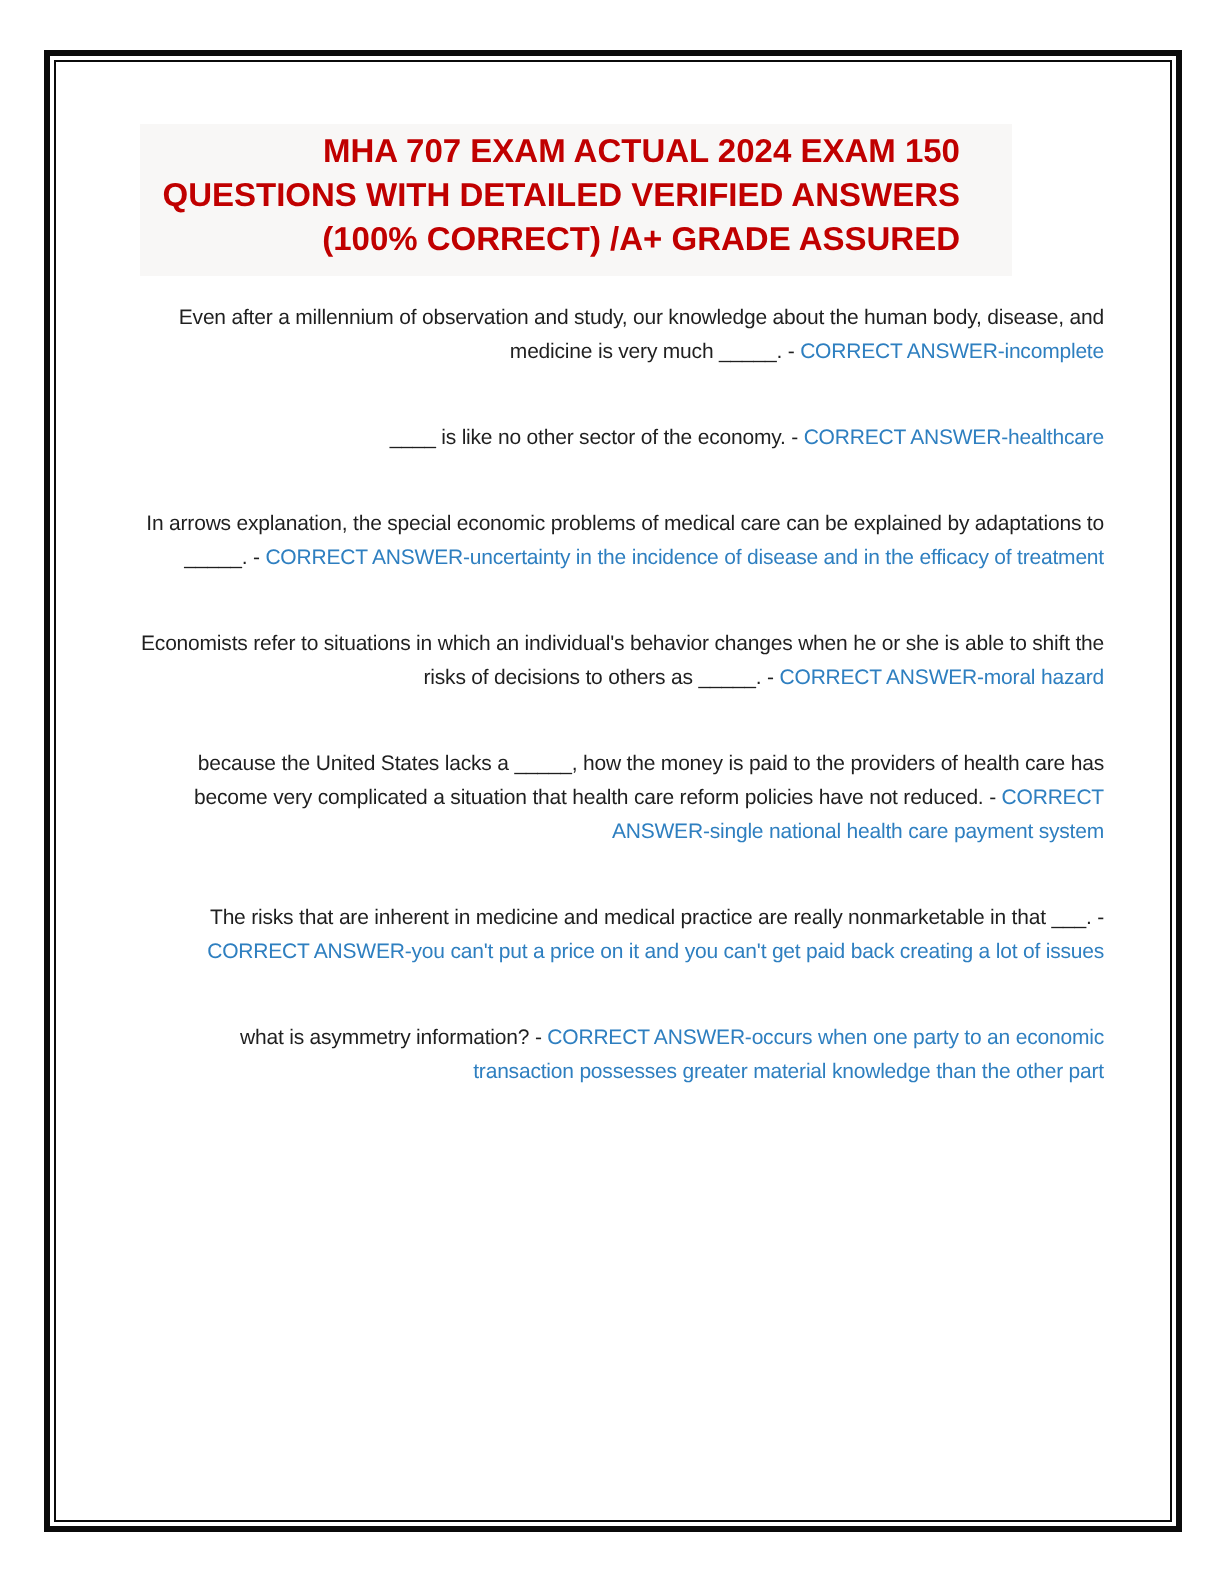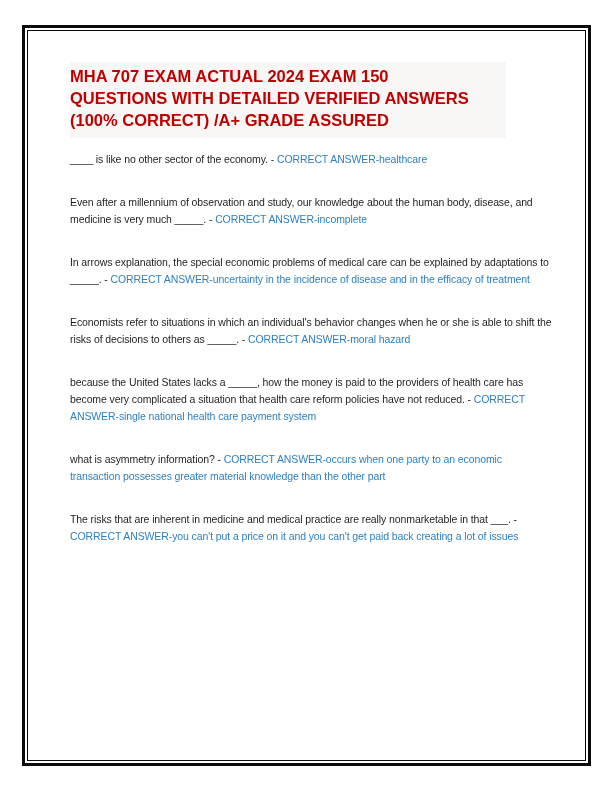--- a/index.html
+++ b/index.html
@@ -24,20 +24,21 @@
   .page-frame-inner {
     position: absolute;
     inset: 2px;
     border: 1px solid #0b0b0b;
   }
   .content {
     position: absolute;
     left: 70px;
     top: 62px;
     width: 484px;
+    text-align: right;
   }
   .doc-title {
     margin: 0 0 13px 0;
     width: 436px;
     padding: 3px 26px 7px 0;
     background: #f8f7f6;
     font-size: 16.5px;
     line-height: 22px;
     font-weight: bold;
     color: #c00000;
@@ -58,29 +59,29 @@
 <body>
 
 <div class="page-frame">
   <div class="page-frame-inner"></div>
 </div>
 
 <div class="content">
 
   <h1 class="doc-title">MHA 707 EXAM ACTUAL 2024 EXAM 150 QUESTIONS WITH DETAILED VERIFIED ANSWERS (100% CORRECT) /A+ GRADE ASSURED</h1>
 
+  <p class="qa-paragraph"><span class="qa-question">Even after a millennium of observation and study, our knowledge about the human body, disease, and medicine is very much _____. - </span><span class="qa-answer">CORRECT ANSWER-incomplete</span></p>
+
   <p class="qa-paragraph"><span class="qa-question">____ is like no other sector of the economy. - </span><span class="qa-answer">CORRECT ANSWER-healthcare</span></p>
-
-  <p class="qa-paragraph"><span class="qa-question">Even after a millennium of observation and study, our knowledge about the human body, disease, and medicine is very much _____. - </span><span class="qa-answer">CORRECT ANSWER-incomplete</span></p>
 
   <p class="qa-paragraph"><span class="qa-question">In arrows explanation, the special economic problems of medical care can be explained by adaptations to _____. - </span><span class="qa-answer">CORRECT ANSWER-uncertainty in the incidence of disease and in the efficacy of treatment</span></p>
 
 
   <p class="qa-paragraph"><span class="qa-question">Economists refer to situations in which an individual's behavior changes when he or she is able to shift the risks of decisions to others as _____. - </span><span class="qa-answer">CORRECT ANSWER-moral hazard</span></p>
 
 
   <p class="qa-paragraph"><span class="qa-question">because the United States lacks a _____, how the money is paid to the providers of health care has become very complicated a situation that health care reform policies have not reduced. - </span><span class="qa-answer">CORRECT ANSWER-single national health care payment system</span></p>
 
+  <p class="qa-paragraph"><span class="qa-question">The risks that are inherent in medicine and medical practice are really nonmarketable in that ___. - </span><span class="qa-answer">CORRECT ANSWER-you can't put a price on it and you can't get paid back creating a lot of issues</span></p>
+
   <p class="qa-paragraph"><span class="qa-question">what is asymmetry information? - </span><span class="qa-answer">CORRECT ANSWER-occurs when one party to an economic transaction possesses greater material knowledge than the other part</span></p>
-
-  <p class="qa-paragraph"><span class="qa-question">The risks that are inherent in medicine and medical practice are really nonmarketable in that ___. - </span><span class="qa-answer">CORRECT ANSWER-you can't put a price on it and you can't get paid back creating a lot of issues</span></p>
 
 </div>
 
 </body></html>

